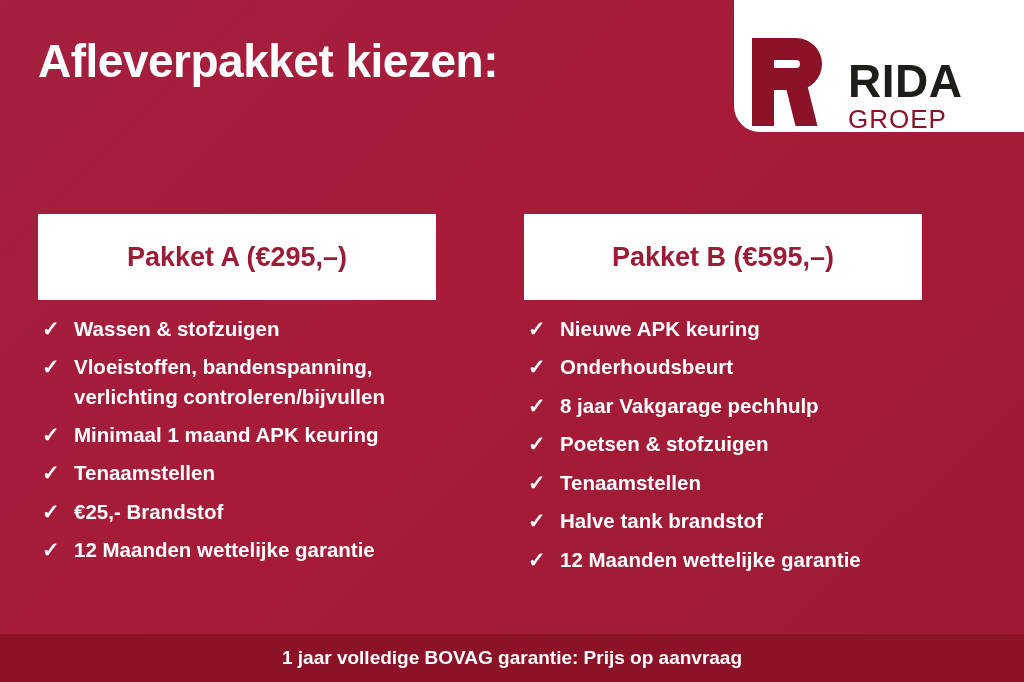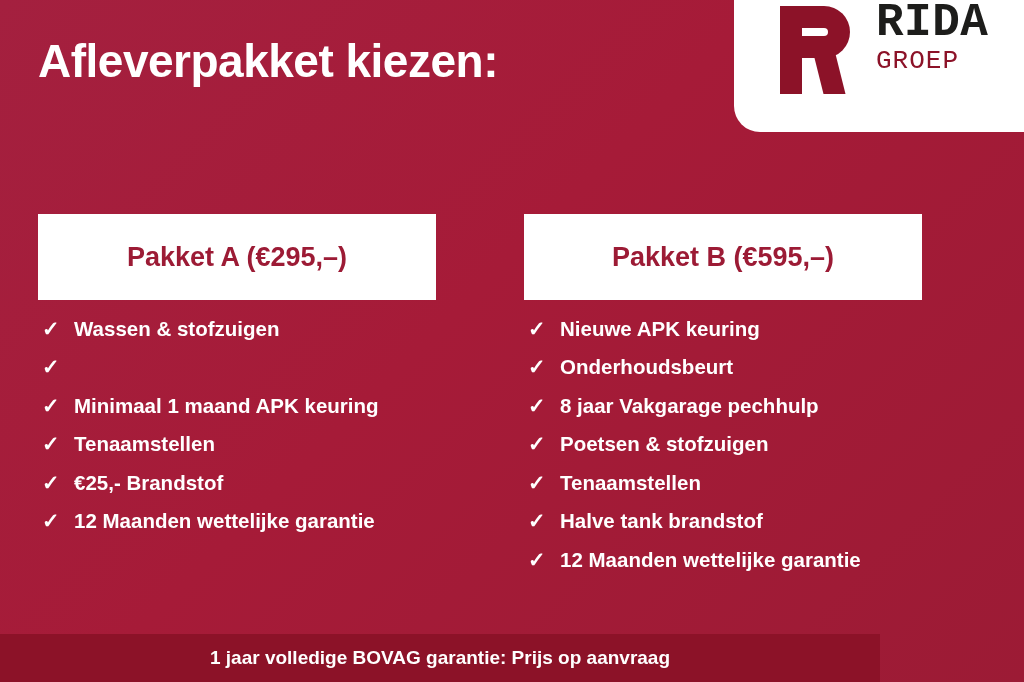--- a/index.html
+++ b/index.html
@@ -37,24 +37,23 @@
   
   .logo-box {
     position: absolute;
     right: 0;
     top: 0;
     width: 290px;
     height: 132px;
     background: #ffffff;
     border-bottom-left-radius: 26px;
     display: flex;
-    align-items: flex-start;
-    padding-left: 40px;
+    align-items: flex-end;
+    padding-left: 12px;
     box-sizing: border-box;
-    font-family: Liberation Mono, monospace;
   }
   .logo-mark {
     position: relative;
     width: 92px;
     height: 100px;
     flex: none;
   }
   .logo-mark .bar {
     position: absolute;
     left: 6px;
@@ -154,21 +153,21 @@
   .feature-text {
     white-space: pre-line;
     font-weight: bold;
   }
 
   
   .footer {
     position: absolute;
     left: 0;
     bottom: 0;
-    width: 880px;
+    width: 1024px;
     height: 48px;
     background: #8c1228;
     display: flex;
     align-items: center;
     justify-content: center;
   }
   .footer-text {
     color: #ffffff;
     font-size: 19px;
     font-weight: bold;
@@ -199,20 +198,22 @@
       <div class="package-head">
         <div class="package-title">Pakket A (€295,–)</div>
       </div>
       <ul class="feature-list">
         <li class="feature">
           <span class="check">✓</span>
           <span class="feature-text">Wassen &amp; stofzuigen</span>
         </li>
         <li class="feature">
           <span class="check">✓</span>
+          <span class="feature-text">Vloeistoffen, bandenspanning,
+verlichting controleren/bijvullen</span>
         </li>
         <li class="feature">
           <span class="check">✓</span>
           <span class="feature-text">Minimaal 1 maand APK keuring</span>
         </li>
         <li class="feature">
           <span class="check">✓</span>
           <span class="feature-text">Tenaamstellen</span>
         </li>
         <li class="feature">

